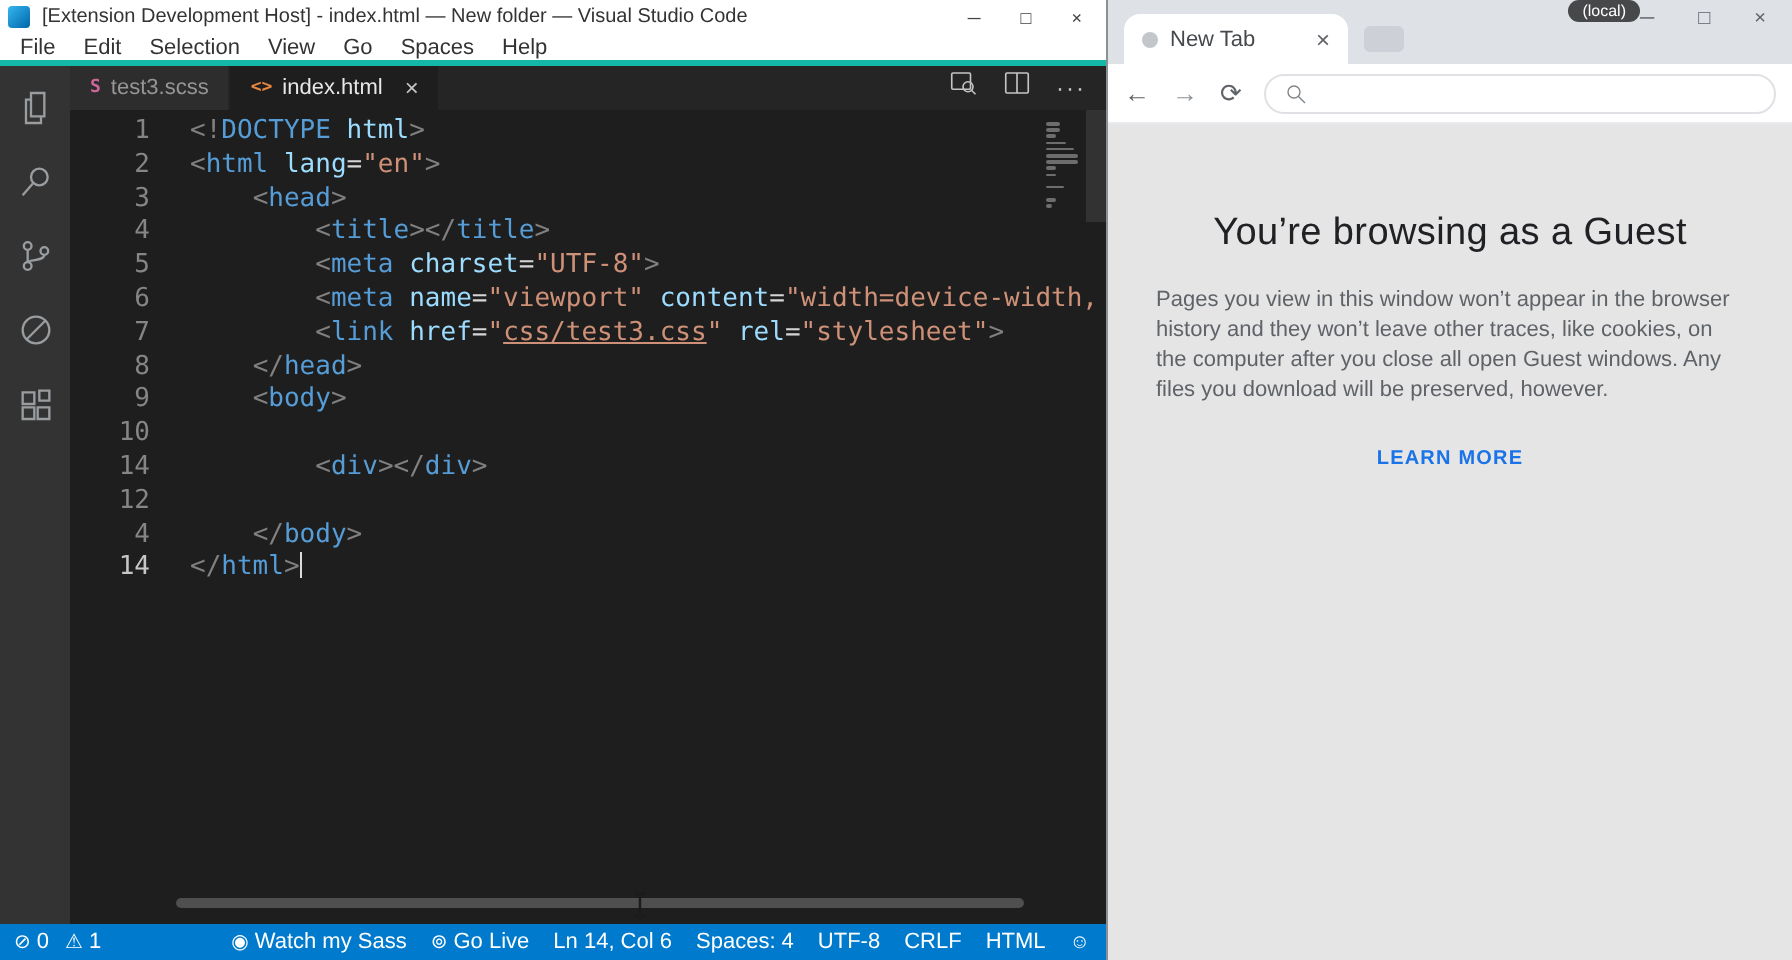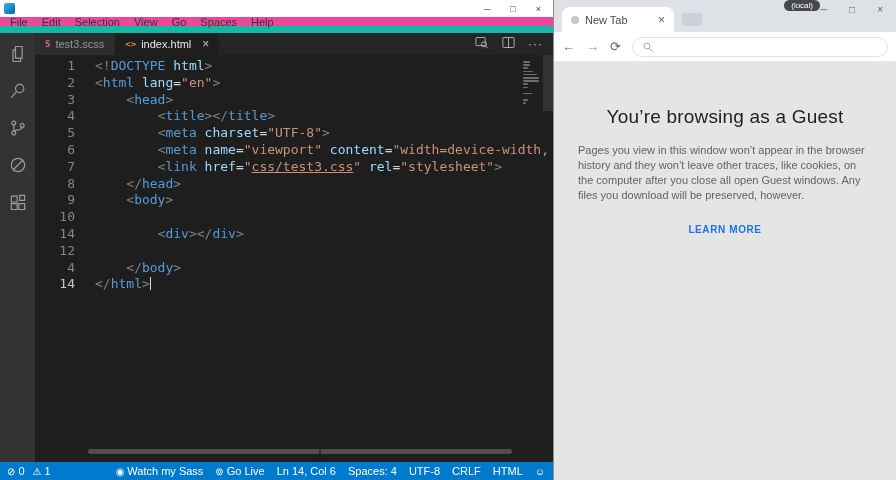--- a/index.html
+++ b/index.html
@@ -5,21 +5,21 @@
   *{box-sizing:border-box;margin:0;padding:0}
   html,body{width:896px;height:480px;overflow:hidden}
   body{display:flex;font-family:"Liberation Sans",sans-serif;background:#1e1e1e;position:relative}
 
   
   .vscode{width:553px;height:480px;display:flex;flex-direction:column;background:#1e1e1e}
   .titlebar{height:17px;background:#ffffff;display:flex;align-items:center;font-size:10px;color:#333;position:relative;flex:0 0 auto;padding-left:4px}
   .vslogo{width:11px;height:11px;border-radius:2px;background:linear-gradient(135deg,#34b7f1,#0065a9);margin-right:6px;flex:0 0 auto}
   .win-controls{position:absolute;right:2px;top:0;height:17px;display:flex;align-items:center;color:#444}
   .win-controls span{padding:0 10px;font-size:9px;cursor:default}
-  .menubar{height:16px;background:#ec4899;display:flex;align-items:center;font-size:11px;color:#333;padding-left:3px;flex:0 0 auto;border-bottom:7px solid #14b8a6}
+  .menubar{height:16px;background:#ffffff;display:flex;align-items:center;font-size:11px;color:#333;padding-left:3px;flex:0 0 auto;border-bottom:3px solid #14b8a6}
   .menu-item{padding:0 7px}
 
   .main{flex:1;display:flex;min-height:0;position:relative}
   .activitybar{width:35px;background:#333333;display:flex;flex-direction:column;align-items:center;padding-top:10px;gap:15px;flex:0 0 auto}
   .ab-icon{width:22px;height:22px;display:flex;align-items:center;justify-content:center}
   .ab-icon svg{stroke:#9a9da0;fill:none;stroke-width:1.4}
 
   .editor-col{flex:1;display:flex;flex-direction:column;background:#1e1e1e;min-width:0;position:relative}
   .tabbar{height:22px;background:#252526;display:flex;justify-content:space-between;flex:0 0 auto}
   .tabs{display:flex}
@@ -75,20 +75,21 @@
   .learn-more{display:inline-block;margin-top:21px;color:#1a73e8;font-size:10px;font-weight:bold;letter-spacing:.6px;text-decoration:none}
 
   .mouse{position:absolute;left:316px;top:446px;z-index:9}
 </style>
 </head>
 <body>
 
 <div class="vscode">
   <div class="titlebar">
     <span class="vslogo"></span>
+    <span>[Extension Development Host] - index.html — New folder — Visual Studio Code</span>
     <span class="win-controls">
       <span>─</span>
       <span>□</span>
       <span>×</span>
     </span>
   </div>
 
   <div class="menubar" id="menubar">
       <span class="menu-item">File</span>
       <span class="menu-item">Edit</span>

